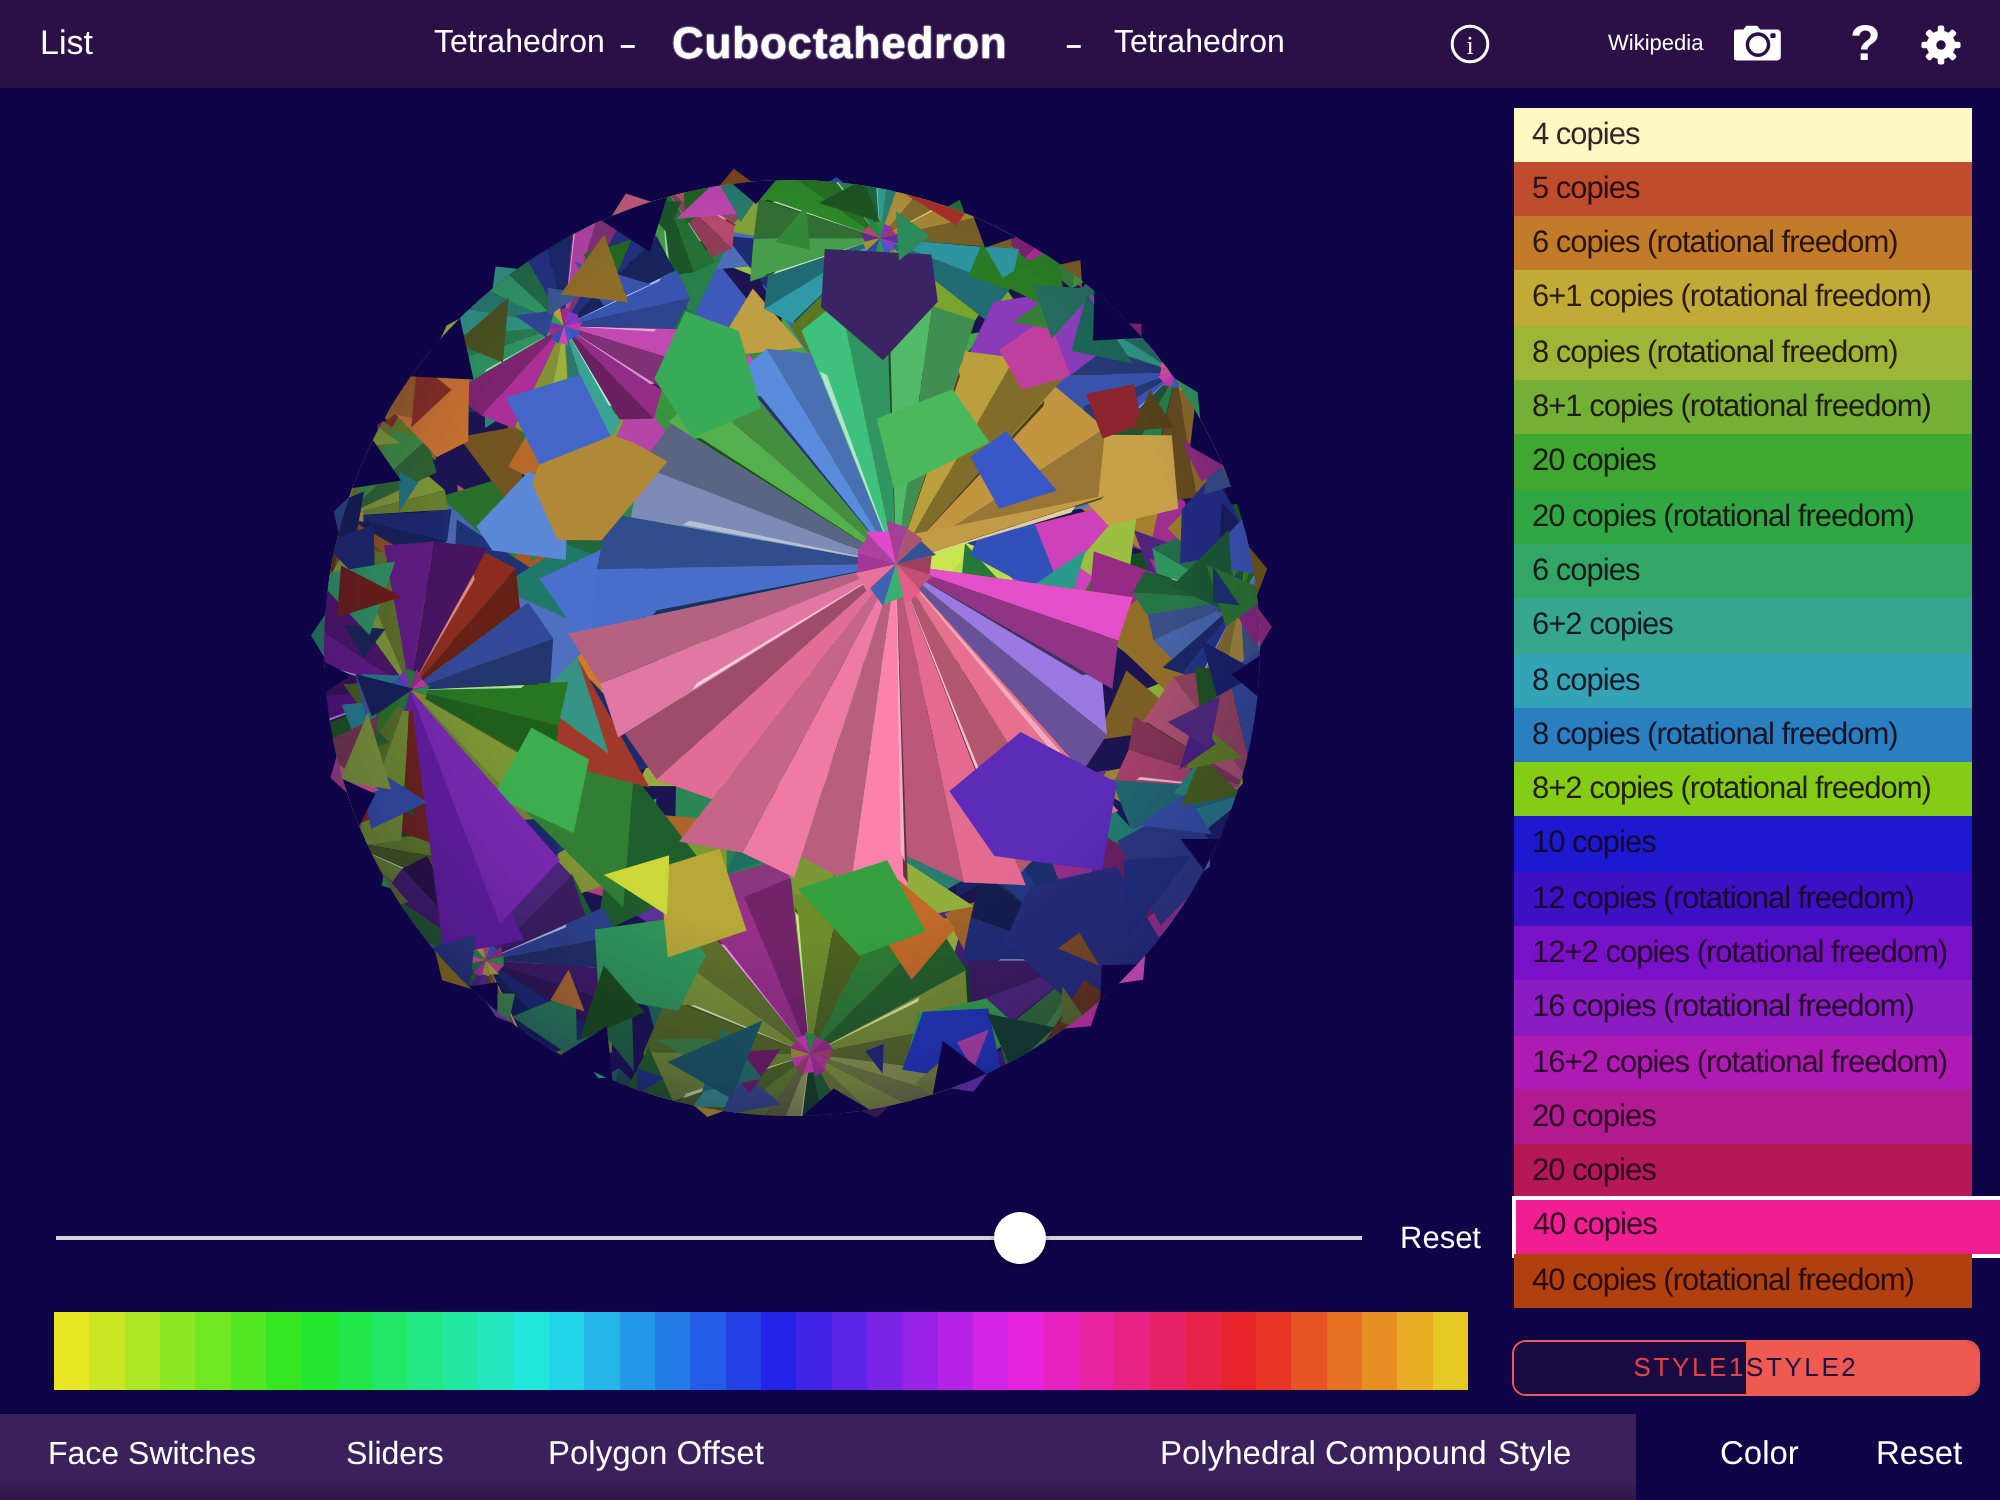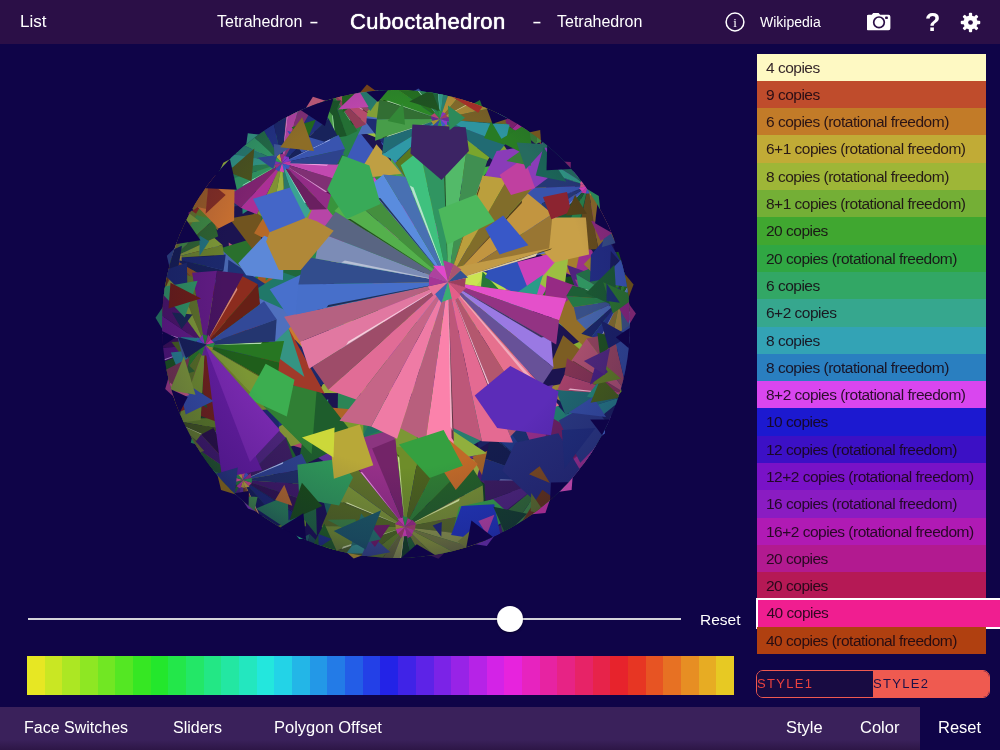--- a/index.html
+++ b/index.html
@@ -1,18 +1,18 @@
 <!DOCTYPE html>
 <html><head><meta charset="utf-8">
 <style>
 *{margin:0;padding:0;box-sizing:border-box}
 html,body{width:1000px;height:750px;overflow:hidden;background:#0f0448;font-family:"Liberation Sans",sans-serif}
 .abs{position:absolute}
 #topbar{position:absolute;left:0;top:0;width:1000px;height:44px;background:#2b0f47;color:#fff}
-#botbar{position:absolute;left:0;top:707px;width:920px;height:43px;background:linear-gradient(#3a215b 0,#3a215b 76%,#2d1646 100%);color:#fff}
+#botbar{position:absolute;left:0;top:707px;width:818px;height:43px;background:linear-gradient(#3a215b 0,#3a215b 76%,#2d1646 100%);color:#fff}
 .row{position:absolute;left:757px;width:228.5px;height:27.4px;line-height:27.4px;font-size:15.5px;letter-spacing:-0.5px;color:rgba(22,6,18,0.88);padding-left:9px;white-space:nowrap;overflow:hidden}
 .row.sel{border:2.5px solid #fff;height:31.3px;line-height:26.3px;left:755.5px;width:270px}
 .tb{position:absolute;top:0;height:32px;line-height:44px;font-size:16px;color:#fff}
 .bb{position:absolute;top:0;height:43px;line-height:41px;font-size:16.5px;color:#fff}
 </style></head>
 <body>
 <svg width="1000" height="750" viewBox="0 0 1000 750" style="position:absolute;left:0;top:0">
 <defs>
       <clipPath id="ball">
         <circle cx="396" cy="324" r="234"></circle>
@@ -1249,28 +1249,28 @@
 <polygon points="483.0,98.2 492.5,123.7 518.4,115.2" fill="#0f0448"></polygon>
 <polygon points="547.5,135.3 546.5,170.2 581.3,168.4" fill="#0f0448"></polygon>
 <polygon points="598.8,191.9 595.1,223.3 622.5,238.9" fill="#0f0448"></polygon>
 <circle cx="396" cy="324" r="235.0" fill="url(#rimshade)"></circle>
 </g>
   </svg>
 <div id="topbar">
   <div class="tb" style="left:20px;font-size:17px">List</div>
   <div class="tb" style="left:217px">Tetrahedron</div>
   <div class="tb" style="left:310px;font-weight:bold;font-size:14px">–</div>
-  <div class="tb" style="left:350px;font-size:22px;letter-spacing:0.4px;font-weight:400;text-shadow:0 0 0.8px #fff,0 0 0.8px #fff">Cuboctahedron</div>
+  <div class="tb" style="left:336px;font-size:22px;letter-spacing:0.4px;font-weight:700;text-shadow:0 0 0.8px #fff,0 0 0.8px #fff">Cuboctahedron</div>
   <div class="tb" style="left:533px;font-weight:bold;font-size:14px">–</div>
   <div class="tb" style="left:557px">Tetrahedron</div>
   <svg class="abs" style="left:725px;top:11.5px" width="20" height="20" viewBox="0 0 20 20">
       <circle cx="10" cy="10" r="8.9" fill="none" stroke="#fff" stroke-width="1.5"></circle>
       <text x="10" y="14.8" font-family="Liberation Serif,serif" font-size="13" fill="#fff" text-anchor="middle">i</text>
     </svg>
-  <div class="tb" style="left:760px;font-size:14px">Wikipedia</div>
+  <div class="tb" style="left:804px;font-size:11px">Wikipedia</div>
   <svg class="abs" style="left:867px;top:11.5px" width="25" height="20" viewBox="0 0 25 20">
     <path d="M1.5 2.8 h3.2 l1.5-1.9 h5.4 l1.5 1.9 h8.4 a1.9 1.9 0 0 1 1.9 1.9 v11.6 a1.9 1.9 0 0 1 -1.9 1.9 h-20 a1.9 1.9 0 0 1 -1.9-1.9 v-11.6 a1.9 1.9 0 0 1 1.9-1.9 z" fill="#fff"></path>
     <circle cx="12" cy="10.3" r="5.3" fill="none" stroke="#2b0f47" stroke-width="1.7"></circle>
     <rect x="18.2" y="4.6" width="2.6" height="2.4" rx="0.6" fill="#2b0f47"></rect>
   </svg>
   <div class="tb" style="left:925px;font-size:25px;font-weight:bold">?</div>
   <svg class="abs" style="left:960px;top:11.5px" width="21" height="21" viewBox="0 0 23 23">
     <g fill="#fff">
         <rect x="9.7" y="0.8" width="3.6" height="4.2" rx="1.1" transform="rotate(0 11.5 11.5)"></rect>
         <rect x="9.7" y="0.8" width="3.6" height="4.2" rx="1.1" transform="rotate(45 11.5 11.5)"></rect>
@@ -1279,48 +1279,49 @@
         <rect x="9.7" y="0.8" width="3.6" height="4.2" rx="1.1" transform="rotate(180 11.5 11.5)"></rect>
         <rect x="9.7" y="0.8" width="3.6" height="4.2" rx="1.1" transform="rotate(225 11.5 11.5)"></rect>
         <rect x="9.7" y="0.8" width="3.6" height="4.2" rx="1.1" transform="rotate(270 11.5 11.5)"></rect>
         <rect x="9.7" y="0.8" width="3.6" height="4.2" rx="1.1" transform="rotate(315 11.5 11.5)"></rect>
         <circle cx="11.5" cy="11.5" r="7.8"></circle>
       </g>
     <circle cx="11.5" cy="11.5" r="2.6" fill="#2b0f47"></circle>
   </svg>
 </div>
 <div class="row" style="top:53.5px;background:#fef9c3">4 copies</div>
-<div class="row" style="top:80.8px;background:#bf4c2c">9 copies</div>
+<div class="row" style="top:80.8px;background:#bf4c2c">5 copies</div>
 <div class="row" style="top:108.1px;background:#c27b28">6 copies (rotational freedom)</div>
 <div class="row" style="top:135.4px;background:#c1ab36">6+1 copies (rotational freedom)</div>
 <div class="row" style="top:162.7px;background:#9eb637">8 copies (rotational freedom)</div>
 <div class="row" style="top:190.0px;background:#74af36">8+1 copies (rotational freedom)</div>
 <div class="row" style="top:217.3px;background:#40a730">20 copies</div>
 <div class="row" style="top:244.6px;background:#30a743">20 copies (rotational freedom)</div>
 <div class="row" style="top:271.9px;background:#32a765">6 copies</div>
 <div class="row" style="top:299.2px;background:#36a78e">6+2 copies</div>
 <div class="row" style="top:326.5px;background:#33a3b5">8 copies</div>
 <div class="row" style="top:353.8px;background:#2a7fc0">8 copies (rotational freedom)</div>
-<div class="row" style="top:381.1px;background:#d946ef">8+2 copies (rotational freedom)</div>
+<div class="row" style="top:381.1px;background:#84cc16">8+2 copies (rotational freedom)</div>
 <div class="row" style="top:408.4px;background:#1c19d0">10 copies</div>
 <div class="row" style="top:435.7px;background:#3c10c5">12 copies (rotational freedom)</div>
 <div class="row" style="top:463.0px;background:#7912c7">12+2 copies (rotational freedom)</div>
 <div class="row" style="top:490.3px;background:#8a1cc2">16 copies (rotational freedom)</div>
 <div class="row" style="top:517.6px;background:#b01ab4">16+2 copies (rotational freedom)</div>
 <div class="row" style="top:544.9px;background:#b21a90">20 copies</div>
 <div class="row" style="top:572.2px;background:#b51955">20 copies</div>
 <div class="row sel" style="top:597.5px;background:#f01e90">40 copies</div>
 <div class="row" style="top:626.8px;background:#b04010">40 copies (rotational freedom)</div>
 <div class="abs" style="left:756px;top:670px;width:234px;height:28px;border:1.5px solid #ef5a50;border-radius:7px;overflow:hidden;display:flex">
-  <div style="flex:1;background:#180b42;color:#e8413f;font-size:13px;letter-spacing:1.3px;text-align:left;line-height:25px">STYLE1</div>
+  <div style="flex:1;background:#180b42;color:#e8413f;font-size:13px;letter-spacing:1.3px;text-align:right;line-height:25px">STYLE1</div>
   <div style="flex:1;background:#ef5a50;color:#1c1048;font-size:13px;letter-spacing:1.3px;line-height:25px">STYLE2</div>
 </div>
 <div class="abs" style="left:28px;top:618px;width:653px;height:2px;background:#d4d4da"></div>
 <div class="abs" style="left:497px;top:606px;width:26px;height:26px;border-radius:50%;background:#fff;box-shadow:0 1px 2.5px rgba(0,0,0,0.4)"></div>
 <div class="abs" style="left:700px;top:611px;font-size:15.5px;color:#fff">Reset</div>
 <div class="abs" style="left:27px;top:656px;width:707px;height:39px;background:linear-gradient(90deg,#e7e723 0.0%,#e7e723 2.5%,#c9e723 2.5%,#c9e723 5.0%,#ace723 5.0%,#ace723 7.5%,#8ee723 7.5%,#8ee723 10.0%,#71e723 10.0%,#71e723 12.5%,#54e723 12.5%,#54e723 15.0%,#36e723 15.0%,#36e723 17.5%,#23e72c 17.5%,#23e72c 20.0%,#23e74a 20.0%,#23e74a 22.5%,#23e767 22.5%,#23e767 25.0%,#23e785 25.0%,#23e785 27.5%,#23e7a2 27.5%,#23e7a2 30.0%,#23e7bf 30.0%,#23e7bf 32.5%,#23e7dd 32.5%,#23e7dd 35.0%,#23d3e7 35.0%,#23d3e7 37.5%,#23b6e7 37.5%,#23b6e7 40.0%,#2398e7 40.0%,#2398e7 42.5%,#237be7 42.5%,#237be7 45.0%,#235de7 45.0%,#235de7 47.5%,#2340e7 47.5%,#2340e7 50.0%,#2323e7 50.0%,#2323e7 52.5%,#4023e7 52.5%,#4023e7 55.0%,#5d23e7 55.0%,#5d23e7 57.5%,#7b23e7 57.5%,#7b23e7 60.0%,#9823e7 60.0%,#9823e7 62.5%,#b623e7 62.5%,#b623e7 65.0%,#d323e7 65.0%,#d323e7 67.5%,#e723dd 67.5%,#e723dd 70.0%,#e723bf 70.0%,#e723bf 72.5%,#e723a2 72.5%,#e723a2 75.0%,#e72385 75.0%,#e72385 77.5%,#e72367 77.5%,#e72367 80.0%,#e7234a 80.0%,#e7234a 82.5%,#e7232c 82.5%,#e7232c 85.0%,#e73623 85.0%,#e73623 87.5%,#e75423 87.5%,#e75423 90.0%,#e77123 90.0%,#e77123 92.5%,#e78e23 92.5%,#e78e23 95.0%,#e7ac23 95.0%,#e7ac23 97.5%,#e7c923 97.5%,#e7c923 100.0%)"></div>
 <div id="botbar">
   <div class="bb" style="left:24px;font-size:16px">Face Switches</div>
   <div class="bb" style="left:173px;font-size:16px">Sliders</div>
   <div class="bb" style="left:274px">Polygon Offset</div>
-  <div class="bb" style="left:786px">Style</div>
+  <div class="bb" style="left:580px">Polyhedral Compound</div>
+  <div class="bb" style="left:749px">Style</div>
   <div class="bb" style="left:860px">Color</div>
   <div class="bb" style="left:938px">Reset</div>
 </div>
 </body></html>

